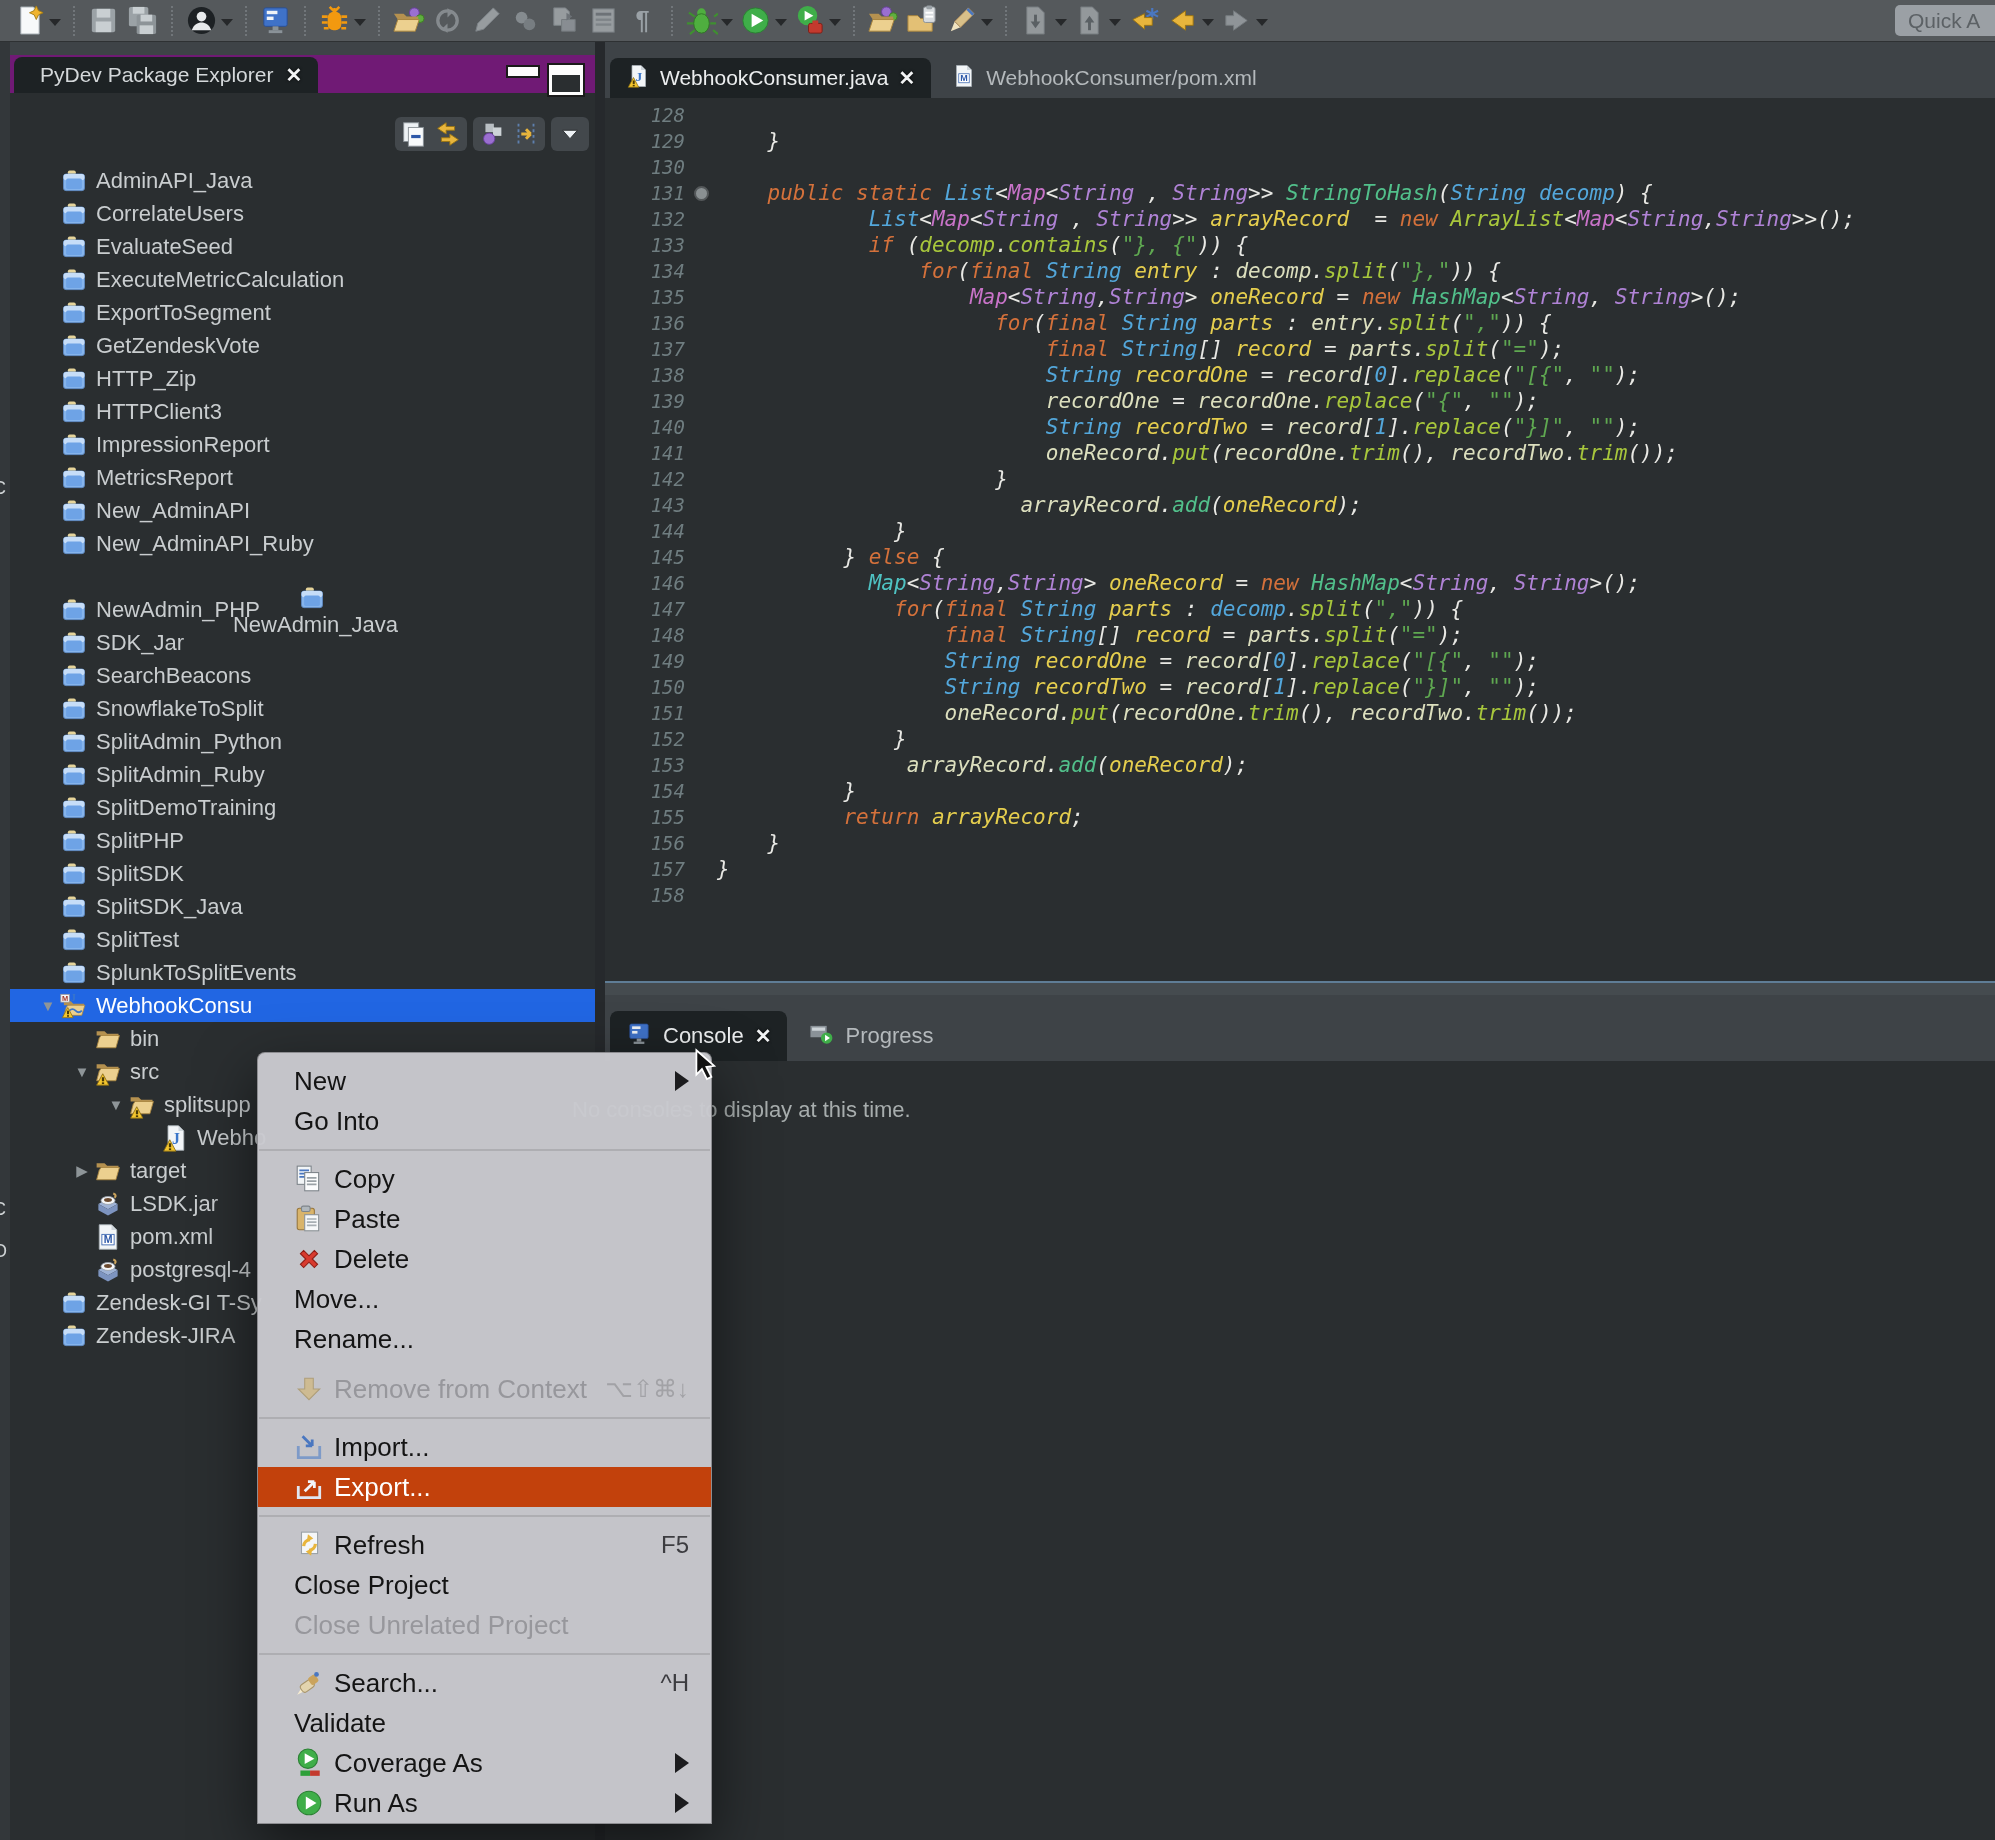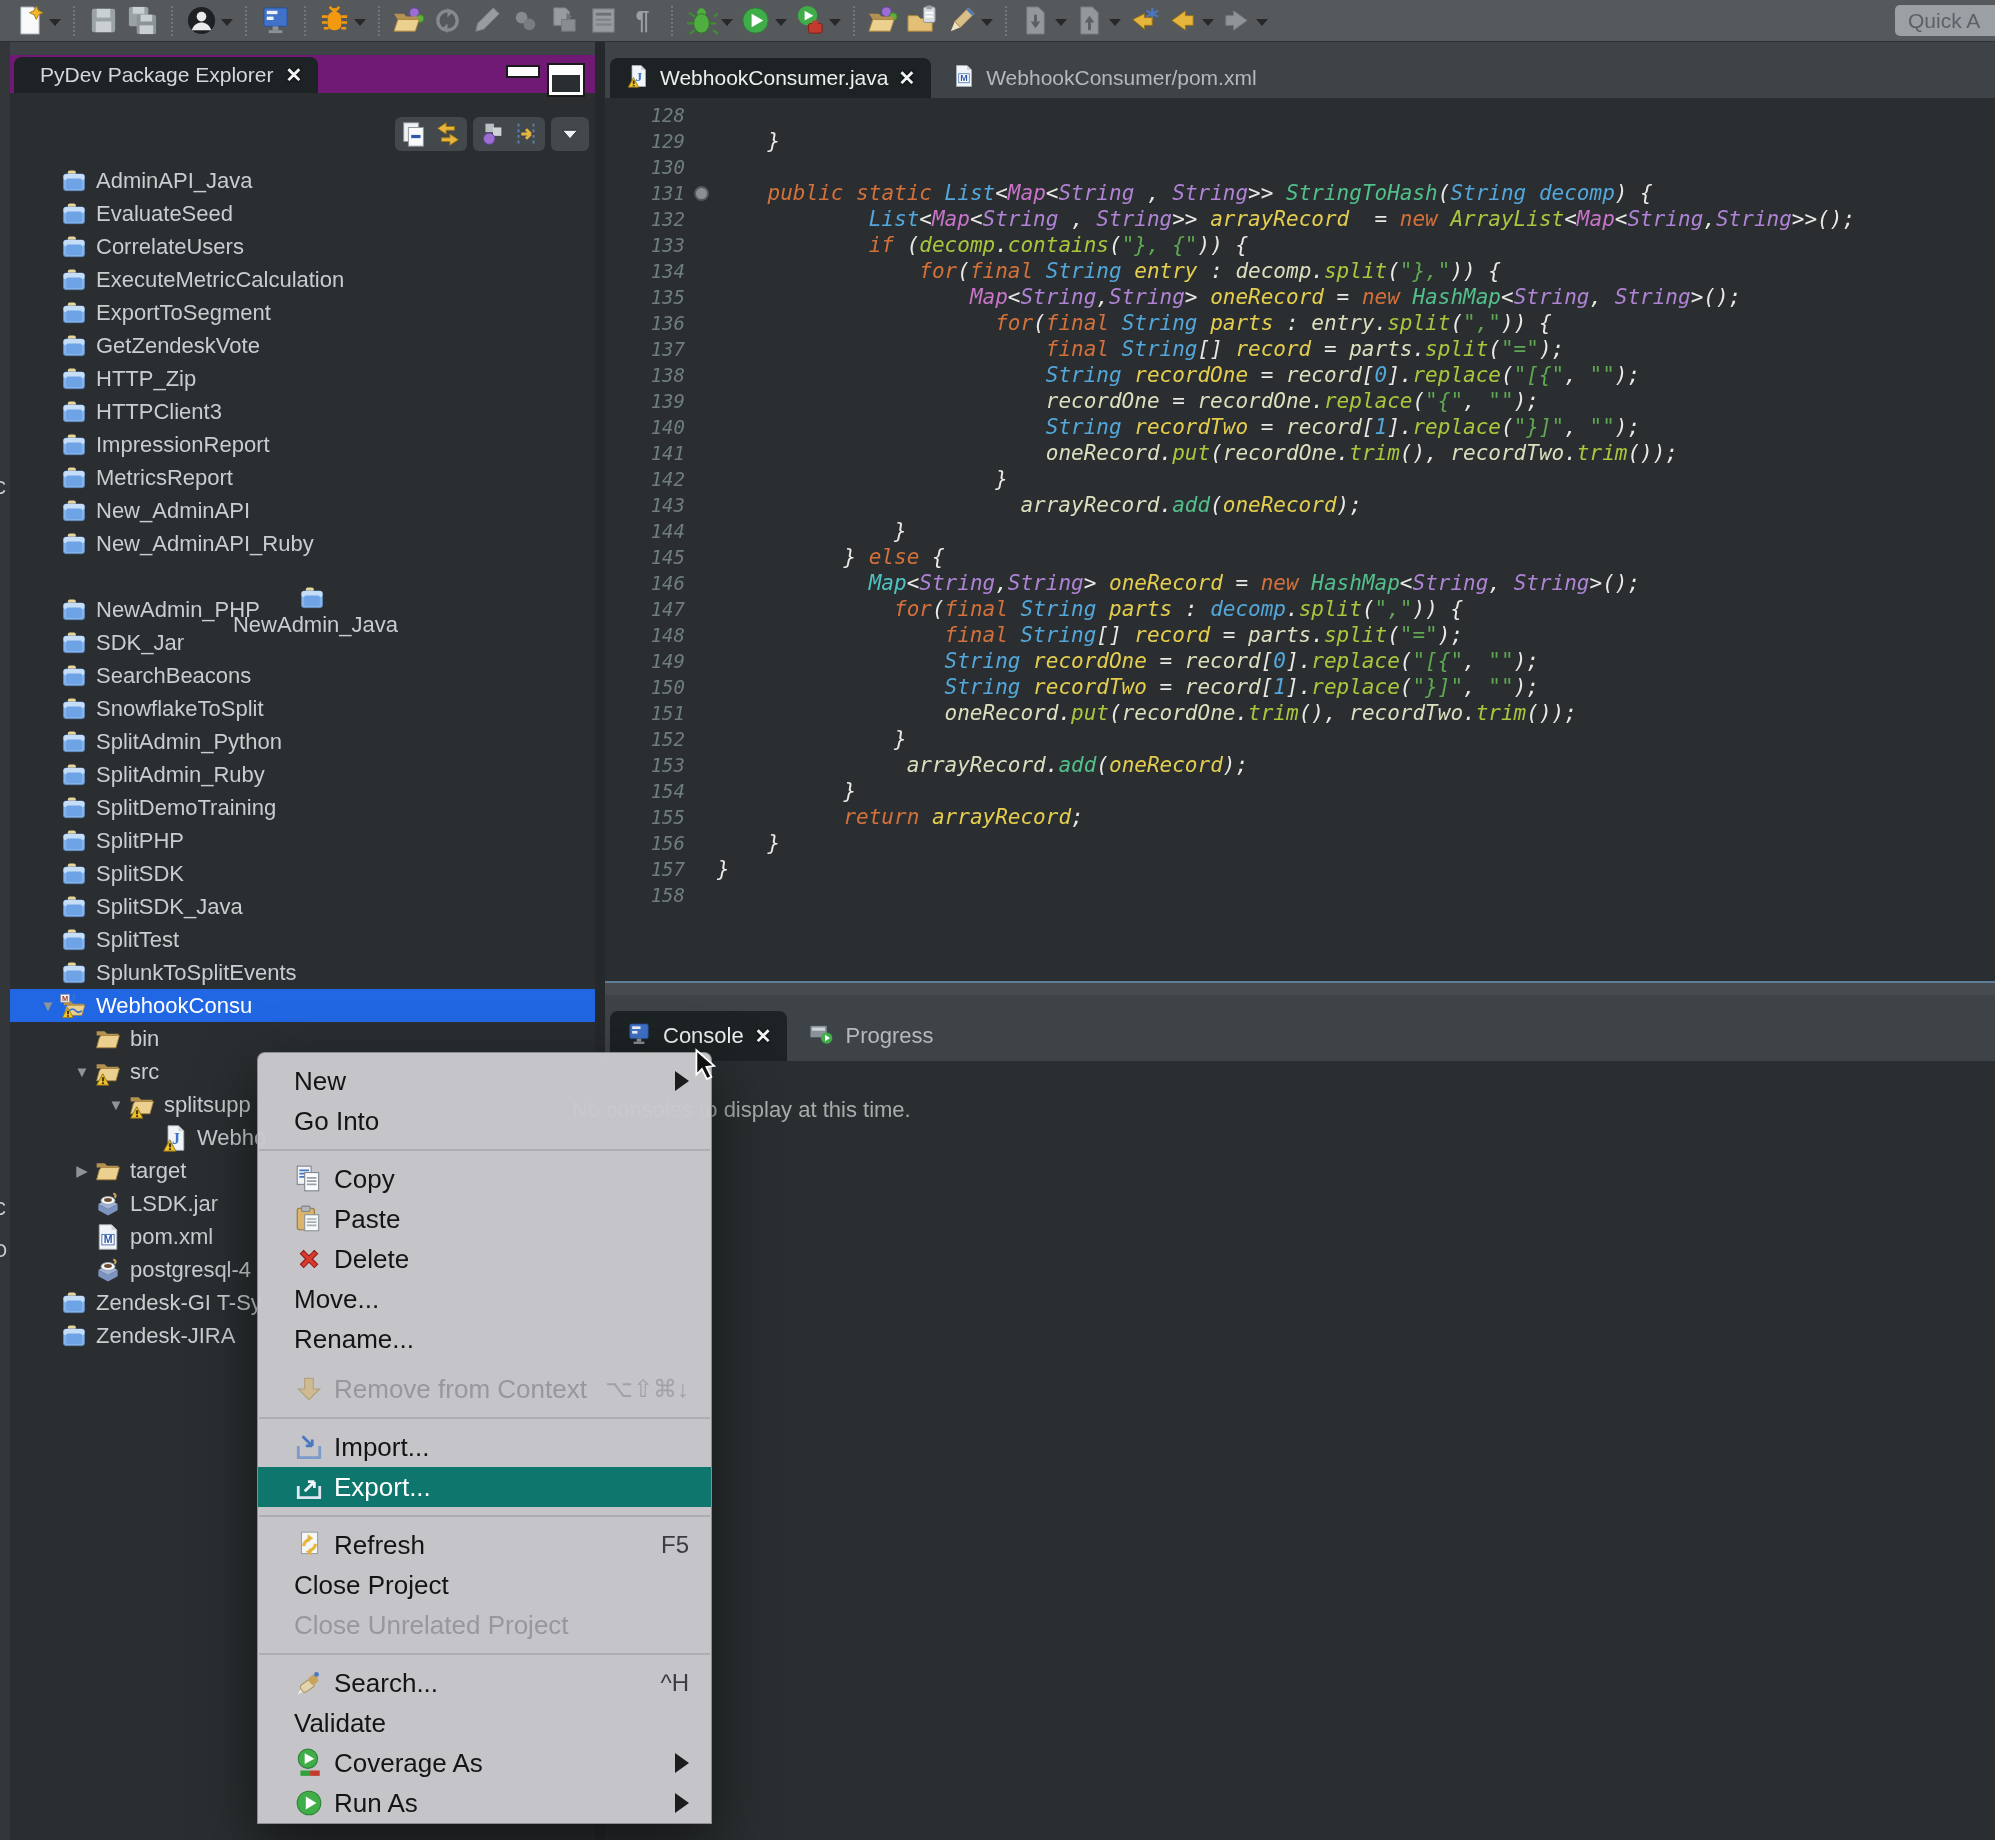--- a/index.html
+++ b/index.html
@@ -68,21 +68,21 @@
   .conbody{position:absolute;left:605px;top:1061px;width:1391px;height:780px;background:#2a2e30;}
   .conmsg{position:absolute;left:-33px;top:36px;color:#a7adad;font-size:22px;white-space:nowrap;}
   
   .menu{position:absolute;left:257px;top:1052px;width:455px;background:rgba(201,201,206,0.97);
         border:1px solid rgba(0,0,0,0.28);border-radius:8px 8px 0 0;box-shadow:0 22px 60px rgba(0,0,0,0.55);
         padding-top:8px;box-sizing:border-box;z-index:50;}
   .mrow{height:40px;display:flex;align-items:center;padding:0 22px 0 36px;font-size:26px;color:#141414;position:relative;}
   .mrow .mic{width:30px;height:30px;margin-right:10px;flex:0 0 30px;}
   .mrow .mic svg{width:30px;height:30px;display:block;}
   .mrow.dis{color:#97979c;}
-  .mrow.sel{background:#0f766e;color:#ffffff;}
+  .mrow.sel{background:#c2410c;color:#ffffff;}
   .msc{margin-left:auto;font-size:24px;color:#3c3c40;}
   .mrow.dis .msc{color:#a2a2a6;}
   .msub{margin-left:auto;width:0;height:0;border-top:10px solid transparent;border-bottom:10px solid transparent;border-left:14px solid #1c1c1e;}
   .msep{height:2px;background:#aeaeb2;margin:8px 1px;}
   .mspace{height:10px;}
   
   .cursor{position:absolute;left:694px;top:1048px;z-index:60;}
 </style>
 </head>
 <body>
@@ -407,33 +407,33 @@
         <div class="trow" style="padding-left: 26px;">
           <span class="tarrow"></span>
           <span class="ticon">
             <svg viewBox="0 0 32 32">
               <rect x="9" y="4" width="9" height="6" rx="2" fill="#e6d49a"></rect>
               <rect x="4" y="8" width="24" height="19" rx="3" fill="#85b4ec" stroke="#5e88bf"></rect>
               <rect x="4" y="8" width="24" height="7" rx="3" fill="#c6ddf8"></rect>
               <rect x="7" y="13" width="18" height="12" rx="2" fill="#6ea3e6"></rect>
             </svg>
           </span>
+          <span>CorrelateUsers</span>
+        </div>
+        <div class="trow" style="padding-left: 26px;">
+          <span class="tarrow"></span>
+          <span class="ticon">
+            <svg viewBox="0 0 32 32">
+              <rect x="9" y="4" width="9" height="6" rx="2" fill="#e6d49a"></rect>
+              <rect x="4" y="8" width="24" height="19" rx="3" fill="#85b4ec" stroke="#5e88bf"></rect>
+              <rect x="4" y="8" width="24" height="7" rx="3" fill="#c6ddf8"></rect>
+              <rect x="7" y="13" width="18" height="12" rx="2" fill="#6ea3e6"></rect>
+            </svg>
+          </span>
           <span>EvaluateSeed</span>
-        </div>
-        <div class="trow" style="padding-left: 26px;">
-          <span class="tarrow"></span>
-          <span class="ticon">
-            <svg viewBox="0 0 32 32">
-              <rect x="9" y="4" width="9" height="6" rx="2" fill="#e6d49a"></rect>
-              <rect x="4" y="8" width="24" height="19" rx="3" fill="#85b4ec" stroke="#5e88bf"></rect>
-              <rect x="4" y="8" width="24" height="7" rx="3" fill="#c6ddf8"></rect>
-              <rect x="7" y="13" width="18" height="12" rx="2" fill="#6ea3e6"></rect>
-            </svg>
-          </span>
-          <span>CorrelateUsers</span>
         </div>
         <div class="trow" style="padding-left: 26px;">
           <span class="tarrow"></span>
           <span class="ticon">
             <svg viewBox="0 0 32 32">
               <rect x="9" y="4" width="9" height="6" rx="2" fill="#e6d49a"></rect>
               <rect x="4" y="8" width="24" height="19" rx="3" fill="#85b4ec" stroke="#5e88bf"></rect>
               <rect x="4" y="8" width="24" height="7" rx="3" fill="#c6ddf8"></rect>
               <rect x="7" y="13" width="18" height="12" rx="2" fill="#6ea3e6"></rect>
             </svg>

